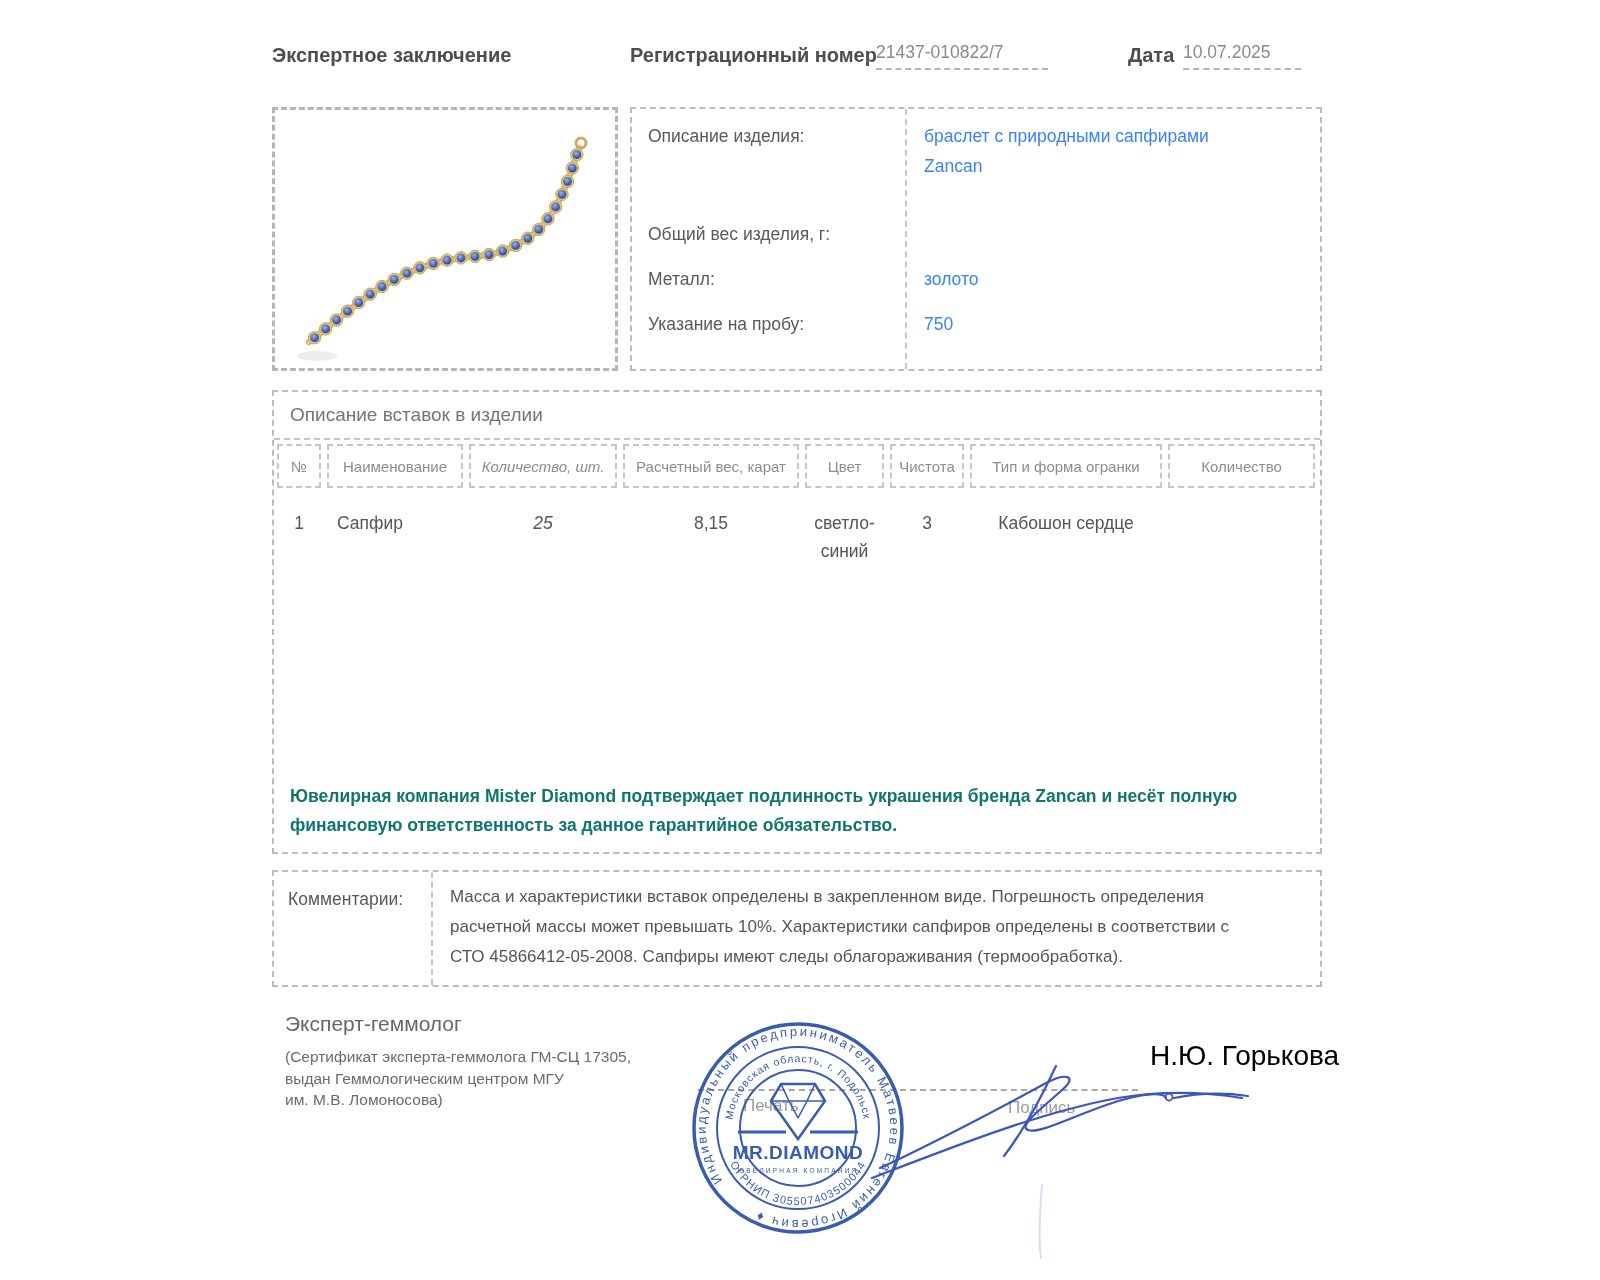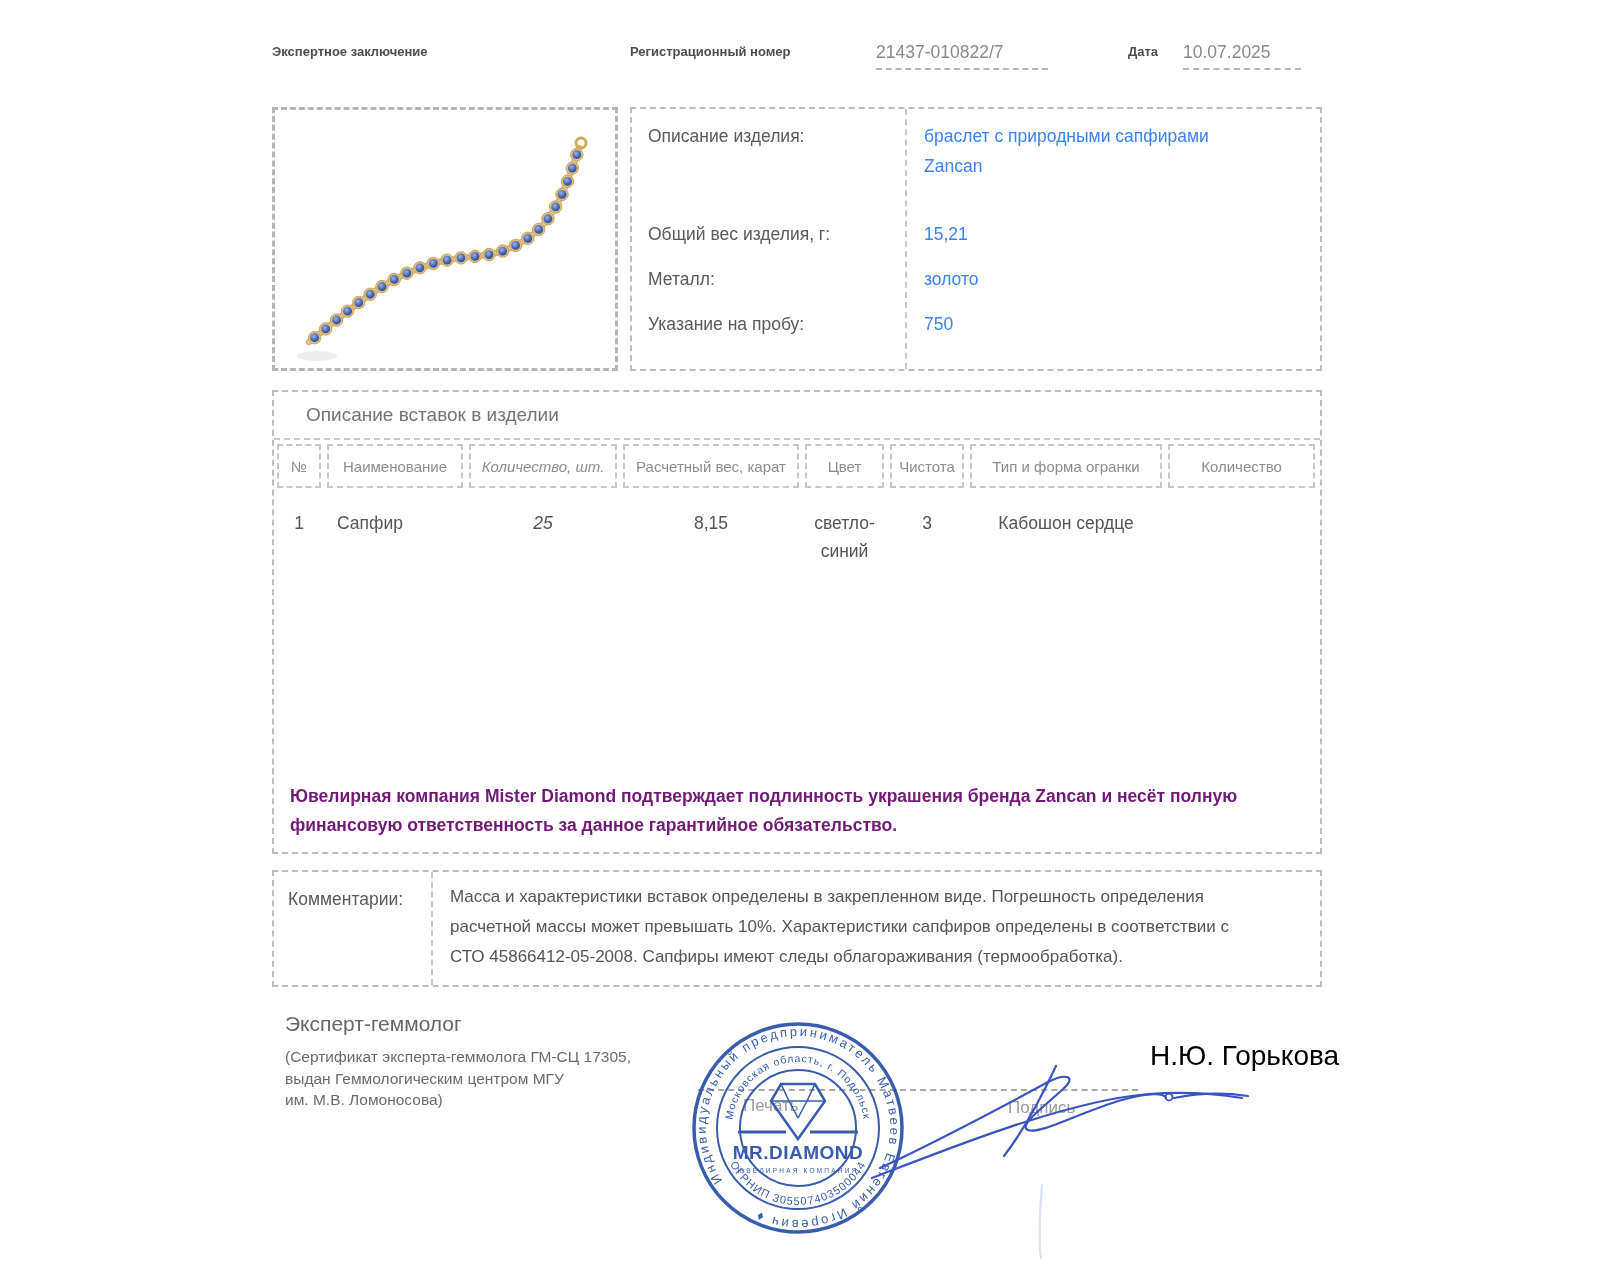--- a/index.html
+++ b/index.html
@@ -1,38 +1,38 @@
 <!DOCTYPE html>
 <html><head>
 <meta charset="utf-8">
 <style>
   html,body{margin:0;padding:0;background:#fff;}
   .page{position:relative;width:1600px;height:1280px;background:#ffffff;overflow:hidden;
         font-family:"Liberation Sans","DejaVu Sans",sans-serif;color:#555;}
   .abs{position:absolute;}
   .bold{font-weight:bold;color:#4d4d4d;}
-  .hdr{font-size:13px;top:44px;}
+  .hdr{font-size:20px;top:44px;}
   .hdr-val{font-size:17.5px;color:#8a8a8a;border-bottom:2px dashed #b5b5b5;padding-bottom:5px;text-align:left;}
   .dashbox{border:2px dashed #bcbcbc;box-sizing:border-box;background:#fff;}
   .photobox{border:3px dashed #b5b5b5;box-sizing:border-box;}
   .vdash{border-left:2px dashed #c6c6c6;position:absolute;top:0;bottom:0;}
   .lbl{font-size:17.5px;color:#5a5a5a;line-height:30px;}
   .val{font-size:17.5px;color:#3b82f6;line-height:30px;white-space:pre-line;}
   .tbl-title{font-size:19px;color:#757575;}
   .tbl-hline{border-top:2px dashed #c6c6c6;left:0;right:0;}
   .hrow{display:flex;gap:6px;left:3px;right:3px;}
   .hcell{border:2px dashed #c6c6c6;box-sizing:border-box;height:44px;display:flex;align-items:center;
          justify-content:center;font-size:15px;color:#8d8d8d;text-align:center;}
   .drow{display:flex;gap:6px;left:3px;right:3px;}
   .dcell{font-size:17.5px;color:#555;line-height:28px;text-align:center;padding-top:13px;box-sizing:border-box;}
   .c0{width:44px;flex:0 0 44px;} .c1{width:136px;flex:0 0 136px;} .c2{width:148px;flex:0 0 148px;font-style:italic;}
   .c3{width:176px;flex:0 0 176px;} .c4{width:79px;flex:0 0 79px;} .c5{width:74px;flex:0 0 74px;}
   .c6{width:192px;flex:0 0 192px;} .c7{width:147px;flex:0 0 147px;}
   .left-al{text-align:left;padding-left:10px;}
-  .guarantee{font-size:17.5px;font-weight:bold;color:#701a75;line-height:29px;white-space:pre-line;}
+  .guarantee{font-size:17.5px;font-weight:bold;color:#0f766e;line-height:29px;white-space:pre-line;}
   .comment-text{font-size:17px;color:#555;line-height:30px;white-space:pre-line;}
   .expert-role{font-size:21px;color:#666;text-align:center;}
   .expert-cert{font-size:15.5px;color:#6b6b6b;line-height:21.5px;white-space:pre-line;}
   .expert-name{font-size:28px;color:#000000;}
   .ph-label{font-size:17px;color:#9c9c9c;}
   .ph-line{border-top:2px dashed #a8a8a8;}
 </style>
 </head>
 <body>
 
@@ -111,29 +111,28 @@
       <circle cx="306" cy="33" r="5" fill="none" stroke="#d2ab5e" stroke-width="3"></circle>
     </svg>
   </div>
 
   <div class="abs dashbox" style="left:630px;top:107px;width:692px;height:264px;">
     <div class="vdash" style="left:273px;"></div>
     <div class="abs lbl" style="left:16px;top:12px;width:250px;">Описание изделия:</div>
     <div class="abs val" style="left:292px;top:12px;width:390px;">браслет с природными сапфирами
 Zancan</div>
     <div class="abs lbl" style="left:16px;top:110px;width:250px;">Общий вес изделия, г:</div>
-    <div class="abs val" style="left:292px;top:110px;width:390px;">15,21</div>
     <div class="abs lbl" style="left:16px;top:155px;width:250px;">Металл:</div>
     <div class="abs val" style="left:292px;top:155px;width:390px;">золото</div>
     <div class="abs lbl" style="left:16px;top:200px;width:250px;">Указание на пробу:</div>
     <div class="abs val" style="left:292px;top:200px;width:390px;">750</div>
   </div>
 
   <div class="abs dashbox" style="left:272px;top:390px;width:1050px;height:464px;">
-    <div class="abs tbl-title" style="left:32px;top:12px;">Описание вставок в изделии</div>
+    <div class="abs tbl-title" style="left:16px;top:12px;">Описание вставок в изделии</div>
     <div class="abs tbl-hline" style="top:46px;"></div>
     <div class="abs hrow" style="top:52px;">
       <div class="hcell c0">№</div>
       <div class="hcell c1">Наименование</div>
       <div class="hcell c2">Количество, шт.</div>
       <div class="hcell c3">Расчетный вес, карат</div>
       <div class="hcell c4">Цвет</div>
       <div class="hcell c5">Чистота</div>
       <div class="hcell c6">Тип и форма огранки</div>
       <div class="hcell c7">Количество</div>

